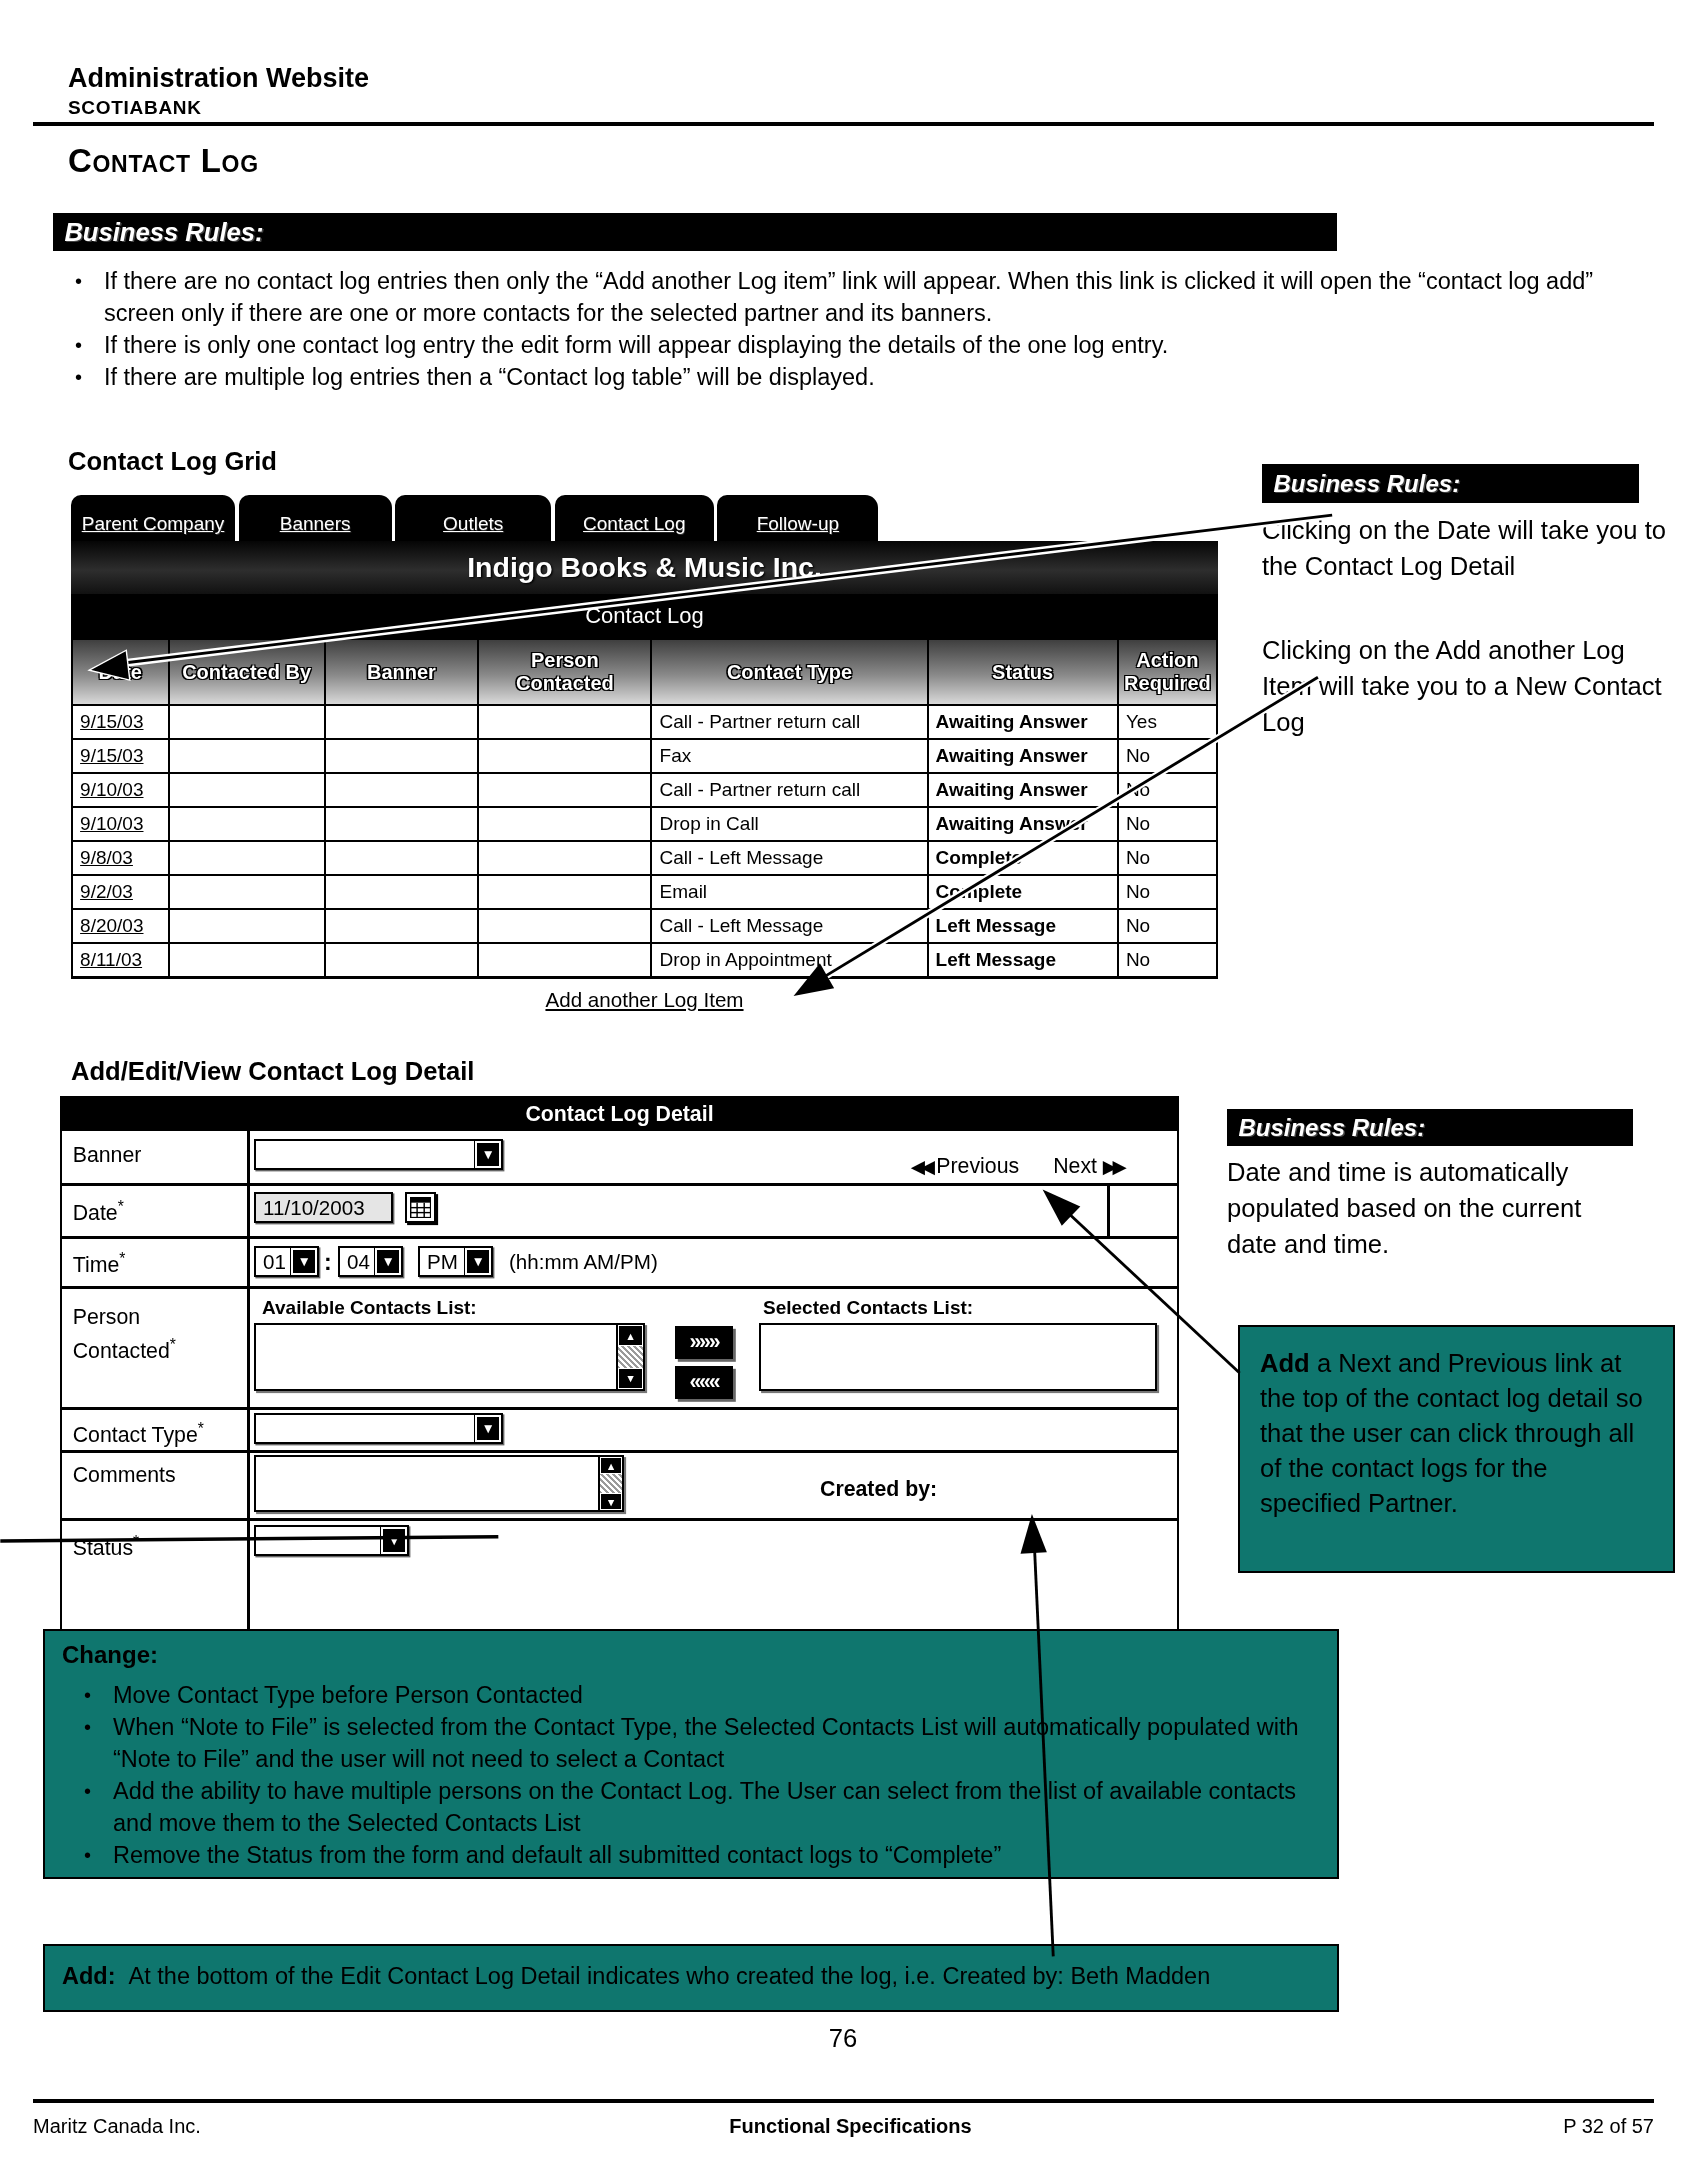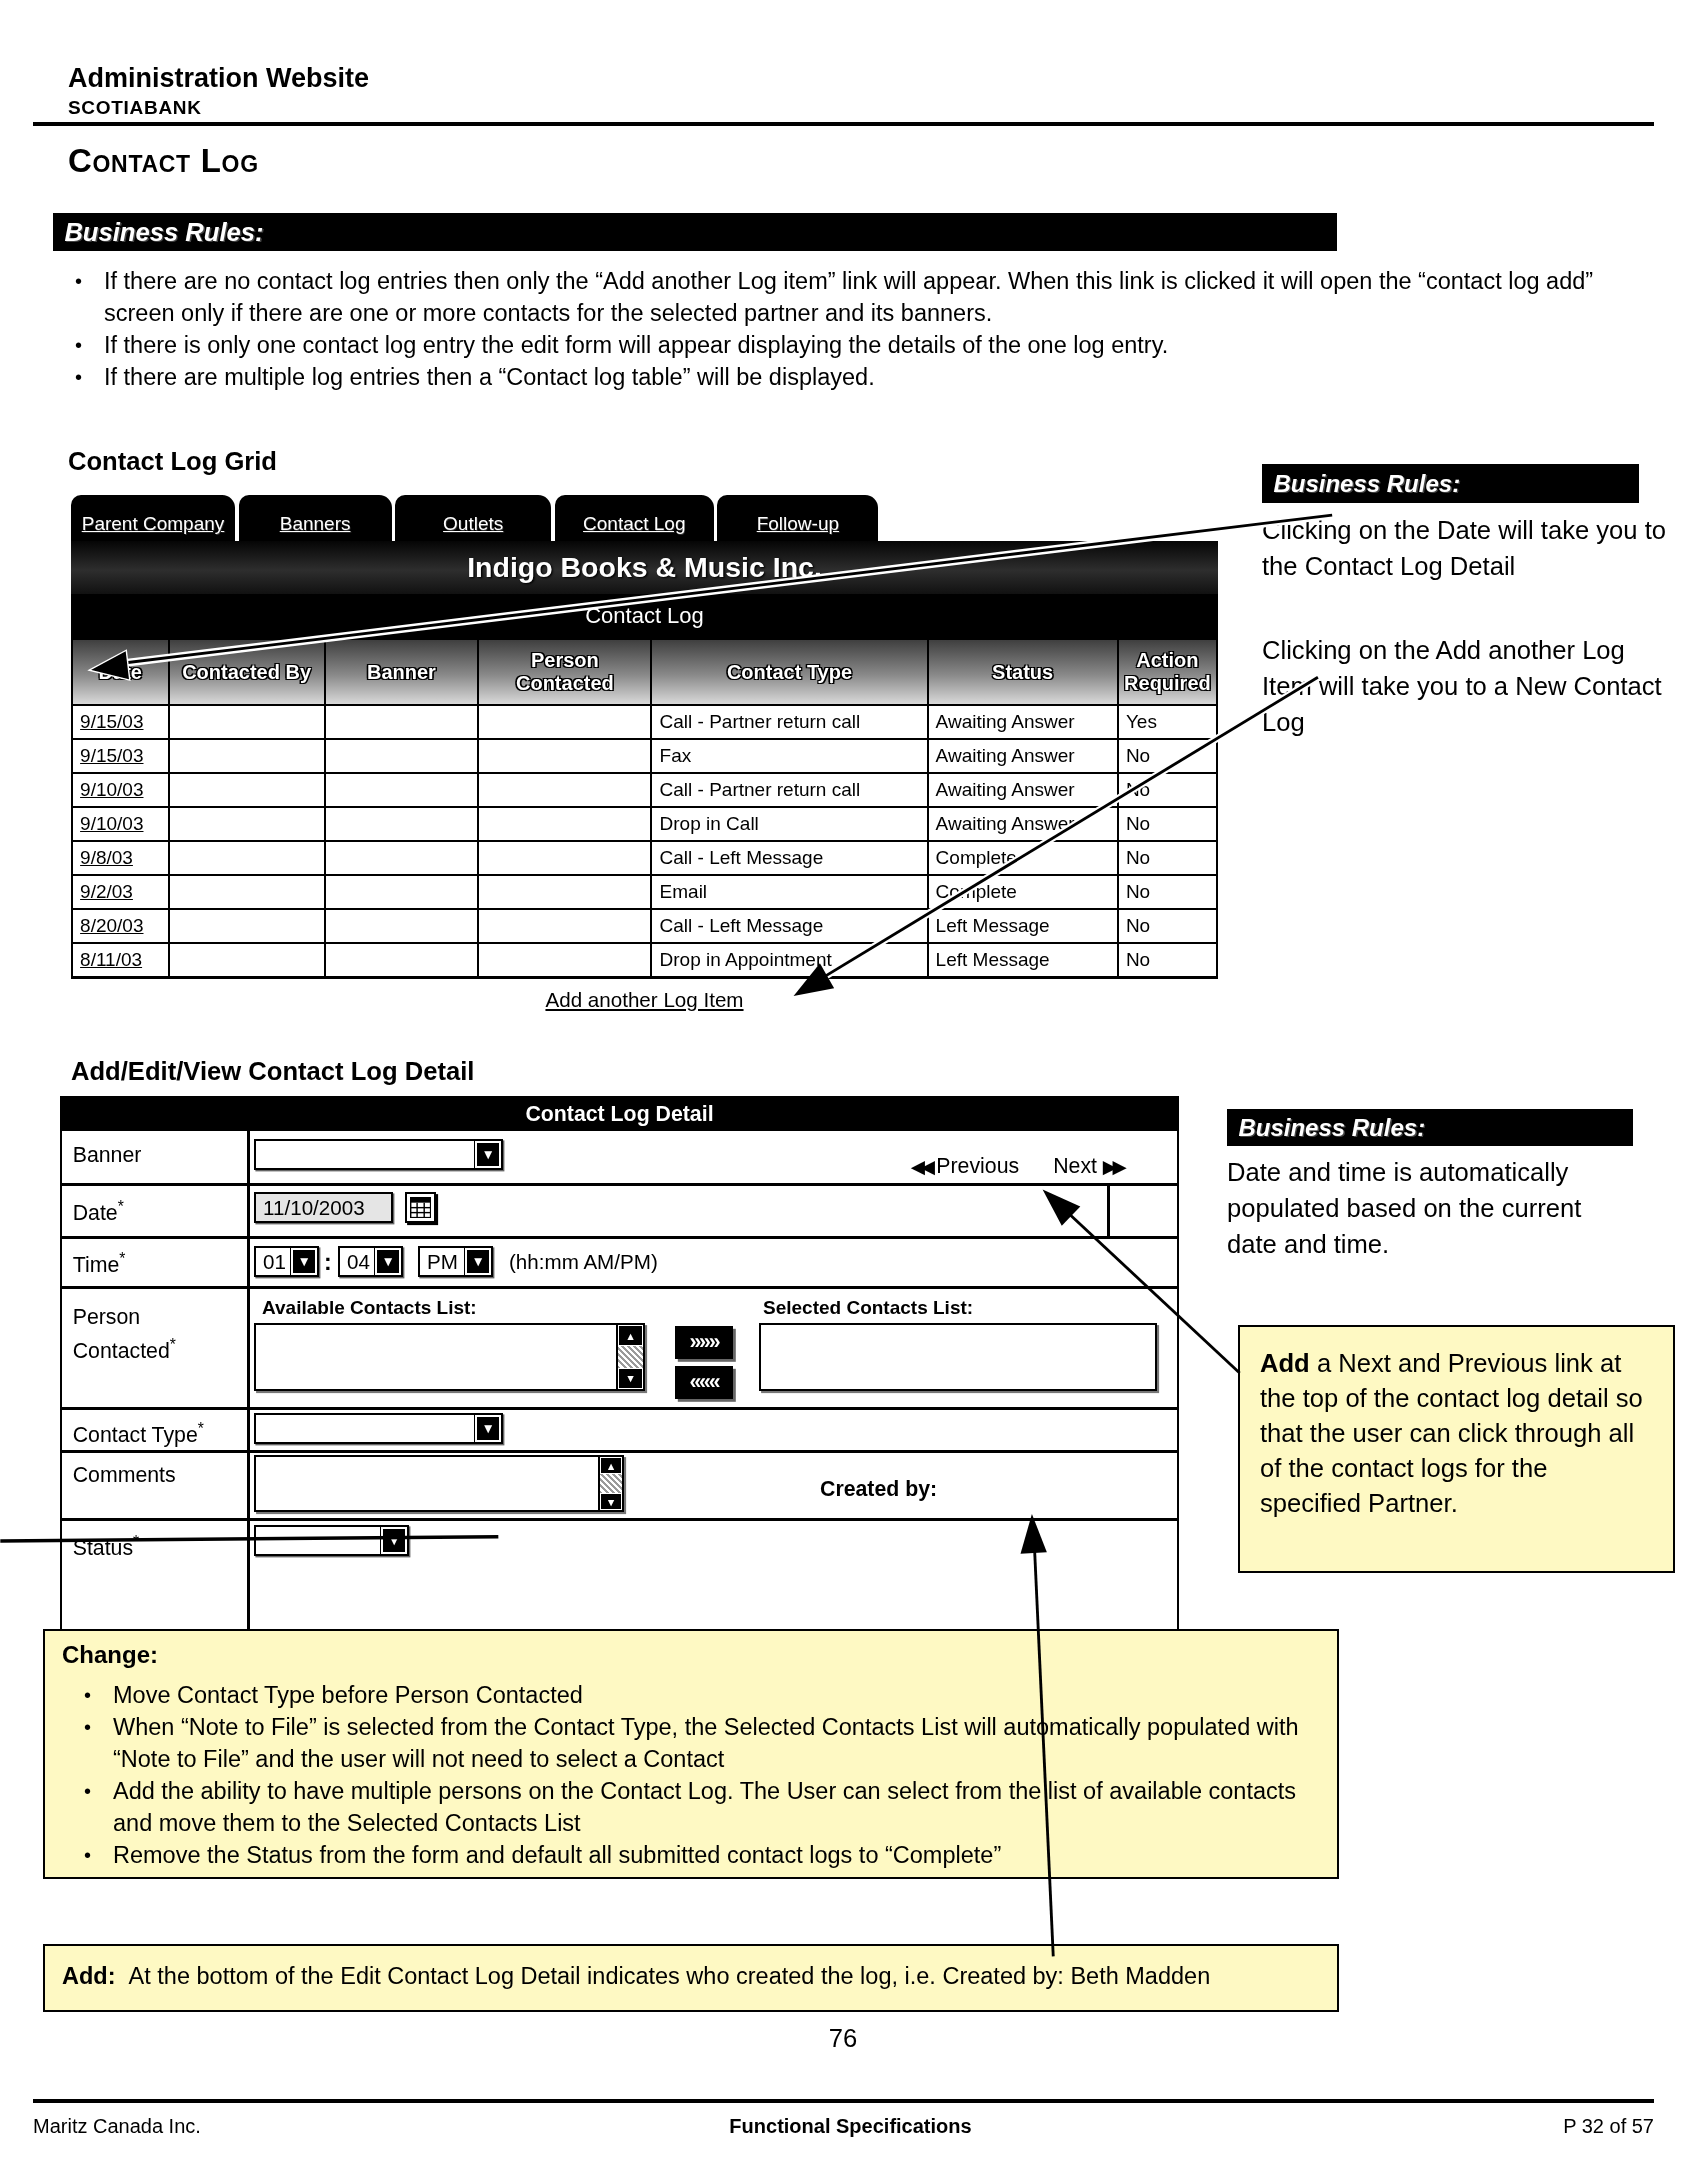--- a/index.html
+++ b/index.html
@@ -42,21 +42,21 @@
   .grow { display:flex; flex:0 0 34px; border-top:2.8px solid #000; }
   .grow.head { flex:0 0 64px; border-top:none;
                background:linear-gradient(180deg,#3f3f3f 0%,#8a8a8a 55%,#d9d9d9 100%); }
   .gcell { border-right:2.1px solid #000; padding:2.8px 7.1px; font-size:19px;
            display:flex; align-items:center; overflow:hidden; white-space:nowrap; }
   .gcell:last-child { border-right:none; }
   .grow.head .gcell { color:#fff; font-weight:bold; font-size:20px; line-height:23px;
         align-items:center; justify-content:center; text-align:center; white-space:normal;
         text-shadow:-1.4px -1.4px 0 #000, 1.4px -1.4px 0 #000, -1.4px 1.4px 0 #000, 1.4px 1.4px 0 #000; }
   .c0 { flex:0 0 8.45%; } .c1 { flex:0 0 13.65%; } .c2 { flex:0 0 13.45%; }
-  .c3 { flex:0 0 15.15%; } .c4 { flex:0 0 24.15%; } .c5 { flex:0 0 16.65%; }
+  .c3 { flex:0 0 15.15%; } .c4 { flex:0 0 24.15%; } .c5 { flex:0 0 16.65%;font-weight:bold; }
   .c6 { flex:1; }
   .date-link { text-decoration:underline; cursor:pointer; }
   .add-link { font-size:20.6px; text-decoration:underline; cursor:pointer; }
 
   .annot { font-size:25.6px; line-height:36px; }
 
   
   .form-box { border:2.1px solid #000; background:#fff; }
   .form-title { background:#000; color:#fff; display:flex; align-items:center; justify-content:center;
                 font-size:21.3px; font-weight:bold; }
@@ -82,21 +82,21 @@
             align-items:center; justify-content:center; border:1.4px solid #fff; cursor:pointer; }
   .vs-track { flex:1; background:repeating-linear-gradient(45deg,#9a9a9a 0 2.1px,#fff 2.1px 4.3px); }
   .xfer { position:absolute; width:58px; height:33px; background:#000; color:#fff;
           display:flex; align-items:center; justify-content:center; font-size:21.3px; font-weight:bold;
           letter-spacing:-2.1px; border:1.4px solid #000; box-shadow:2.8px 2.8px 0 #666; cursor:pointer; }
   .mini-label { position:absolute; font-size:19px; font-weight:bold; }
   .navlinks { position:absolute; display:flex; gap:34px; font-size:21.3px; align-items:center; }
   .navlinks .nav-item { display:flex; gap:5.7px; align-items:center; cursor:pointer; }
   .nav-glyph { letter-spacing:-4.3px; font-size:18.5px; }
 
-  .note-box { position:absolute; border:2.8px solid #000; background:#fef9c3; }
+  .note-box { position:absolute; border:2.8px solid #000; background:#0f766e; }
 
   .footer-text { font-size:20px; }
   svg.overlay { position:absolute; left:0; top:0; z-index:60; pointer-events:none; }
 </style>
 </head>
 <body>
 
 <div id="page">
 
   <div class="abs doc-title" style="left:68px; top:63px;">Administration Website</div>

